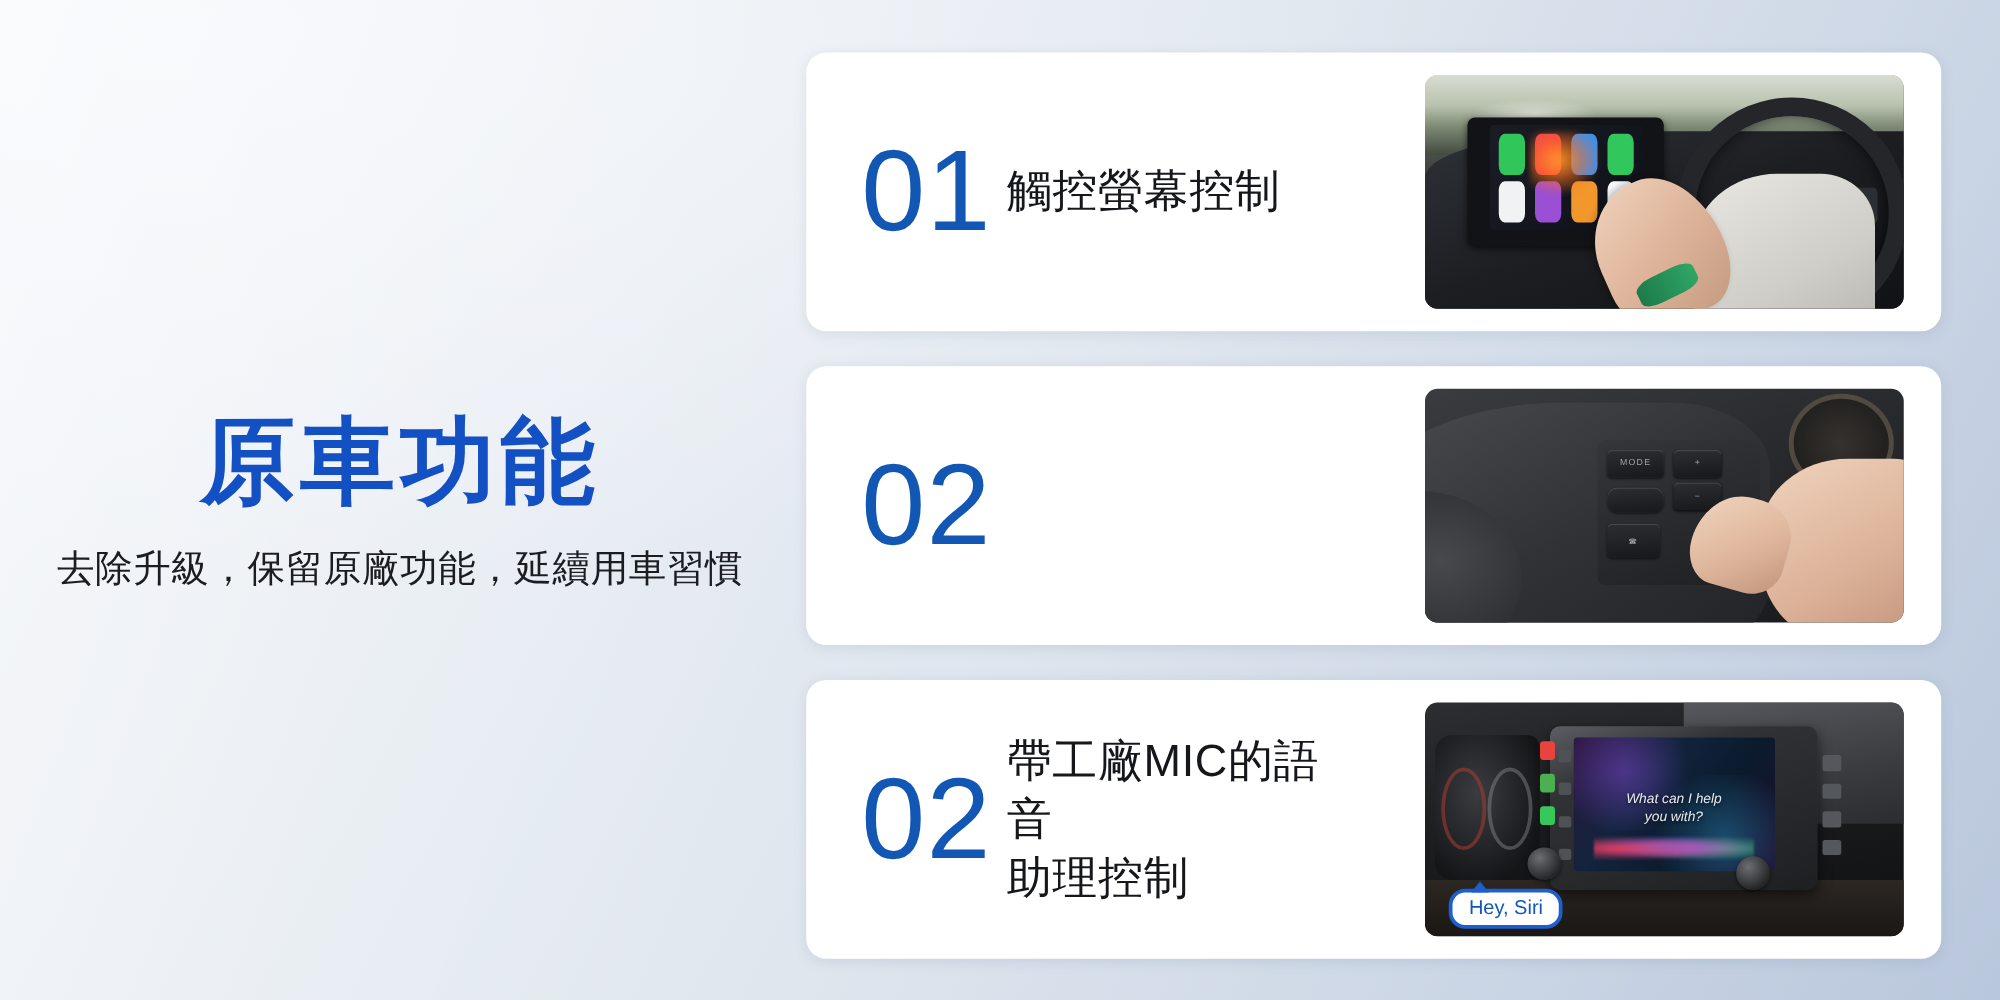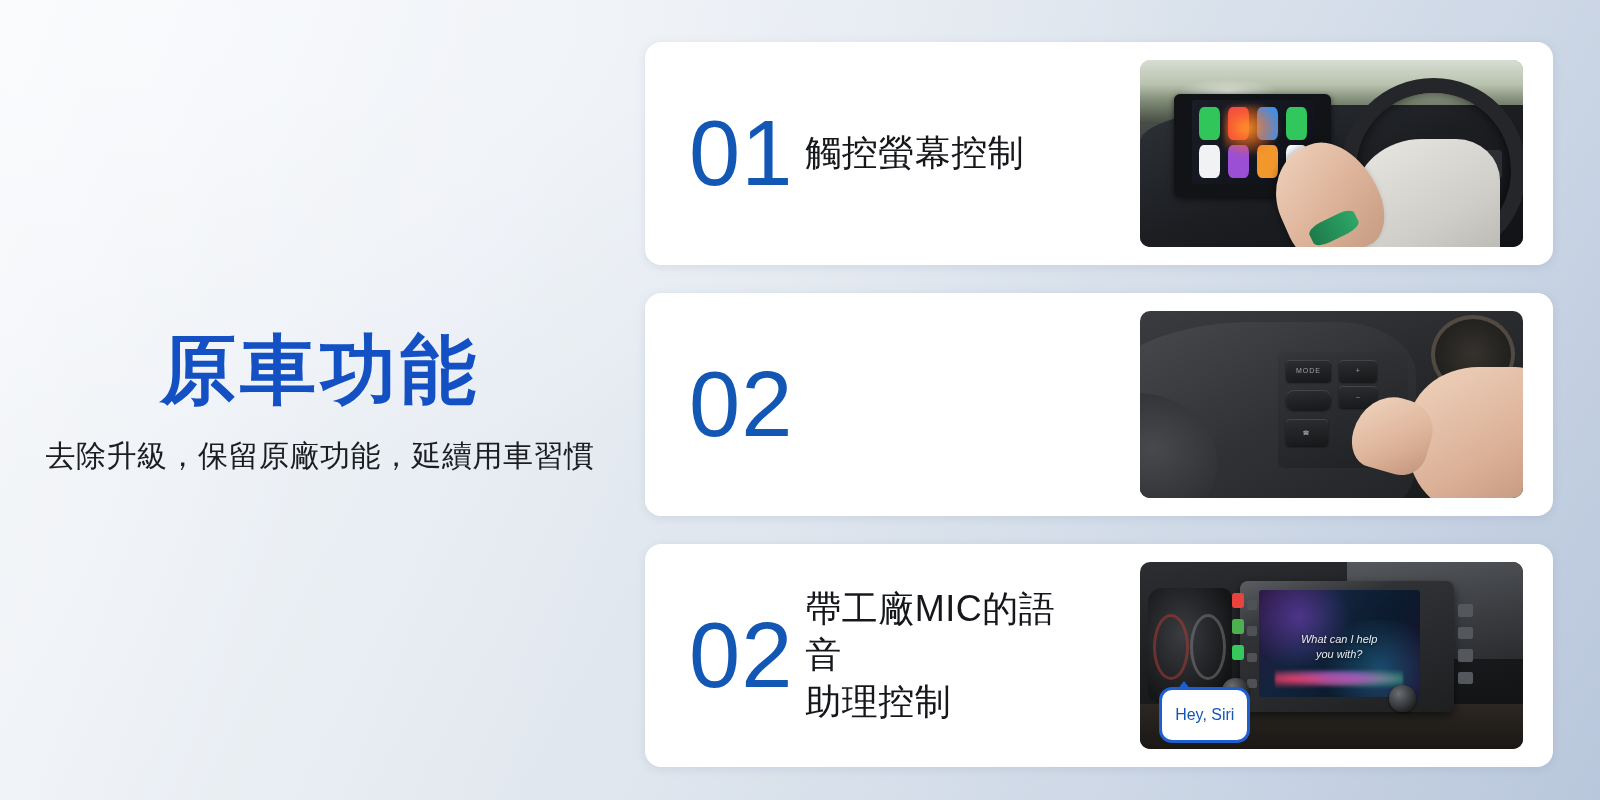--- a/index.html
+++ b/index.html
@@ -306,21 +306,21 @@
   .ph3 .knob-l { left:21.5%; top:62%; }
   .ph3 .knob-r { left:65%; top:66%; }
   .ph3 .vbtns {
     position:absolute; right:12%; top:20%; width:6%; height:48%;
     display:flex; flex-direction:column; justify-content:space-around; align-items:center;
   }
   .ph3 .vbtns i { width:62%; height:14%; background:#54575b; border-radius:2px; display:block; }
   .ph3 .bubble {
     position:absolute; left:5%; bottom:3%;
     background:#ffffff; border:3px solid #1e5fd0; border-radius:13px;
-    padding: 16px 13px; color:#1357b5; font-size:16px; font-weight:400;
+    padding: 4px 13px; color:#1357b5; font-size:16px; font-weight:400;
     font-family: "Liberation Sans", sans-serif; white-space:nowrap;
     z-index: 4;
     text-align: center;
   }
   .ph3 .bubble::after {
     content:""; position:absolute; left:18%; top:-9px;
     border-left: 7px solid transparent; border-right: 7px solid transparent;
     border-bottom: 9px solid #1e5fd0;
   }
 </style>

